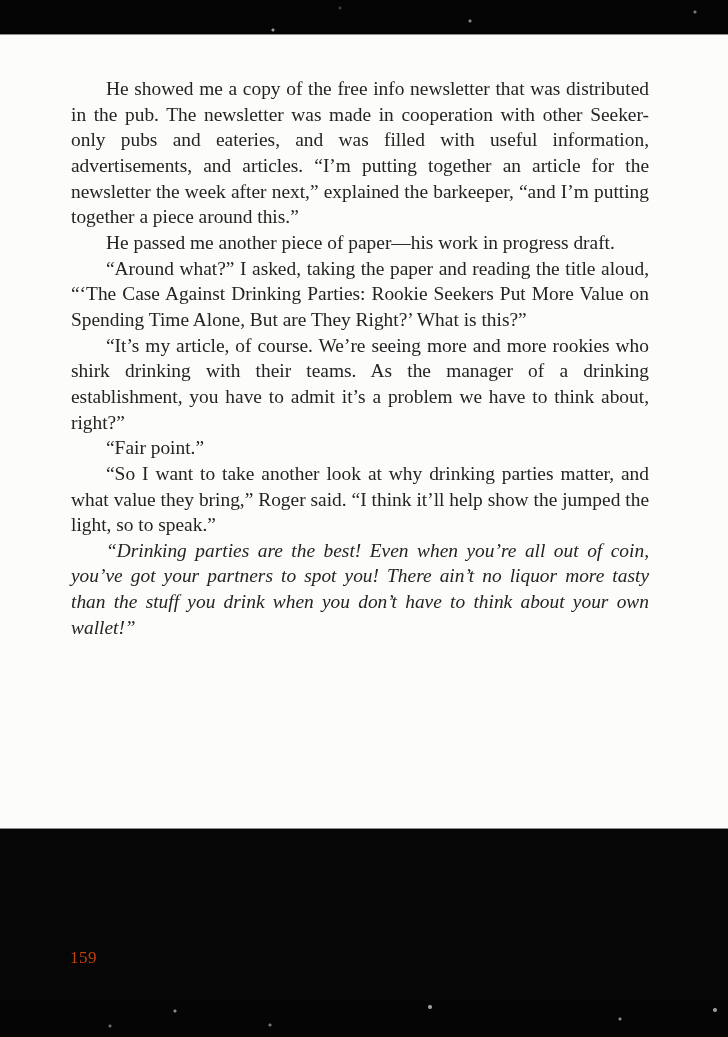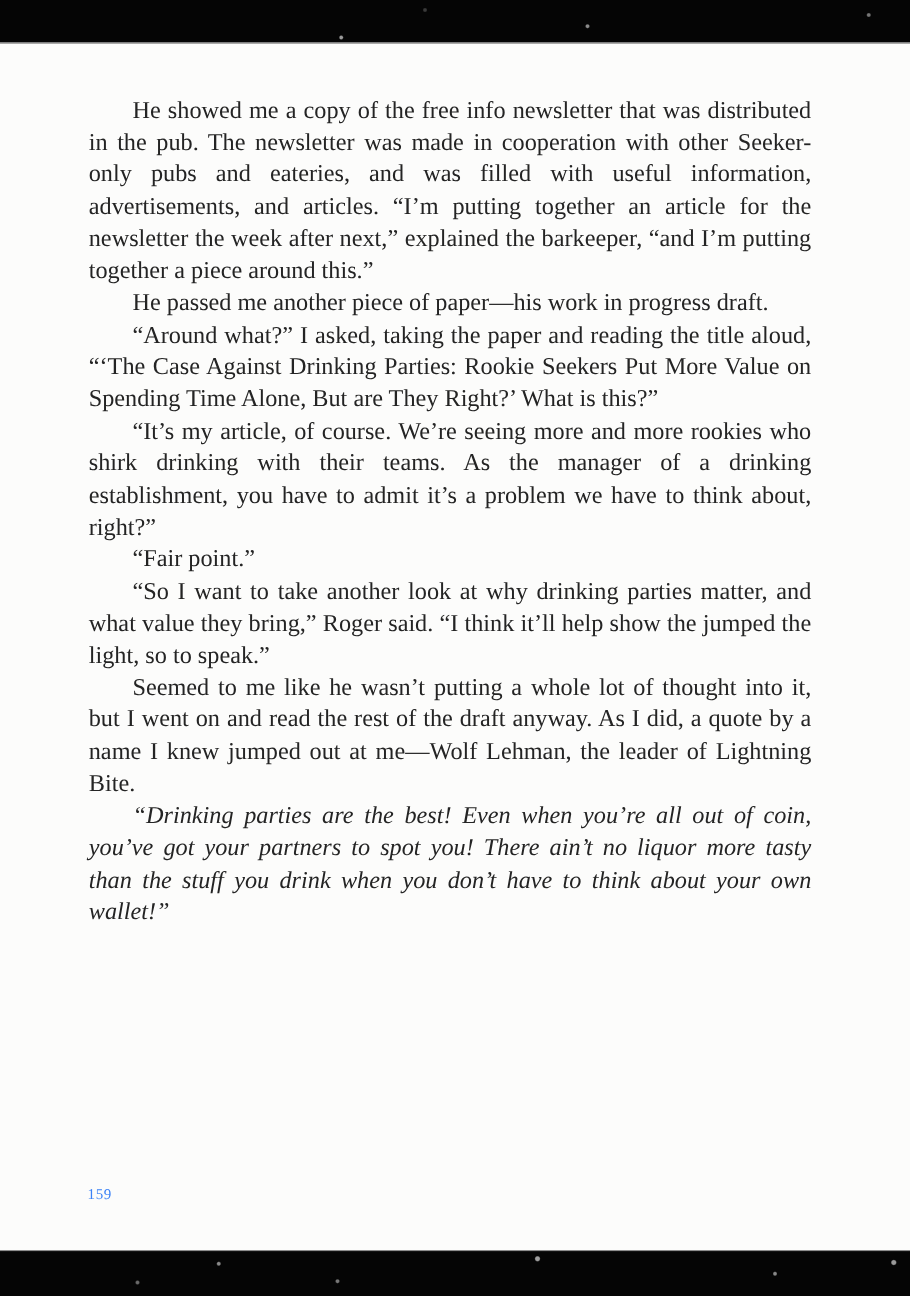--- a/index.html
+++ b/index.html
@@ -29,58 +29,57 @@
       radial-gradient(circle at 175px 10px, #8a8a8a 0 1px, transparent 2px),
       radial-gradient(circle at 430px 6px,  #9e9e9e 0 1.5px, transparent 2.5px),
       radial-gradient(circle at 270px 24px, #777 0 1px, transparent 2px),
       radial-gradient(circle at 620px 18px, #888 0 1px, transparent 2px),
       radial-gradient(circle at 110px 25px, #6a6a6a 0 1px, transparent 2px),
       radial-gradient(circle at 715px 9px,  #9a9a9a 0 1.5px, transparent 2.5px);
   }
   .page {
     position: absolute;
     top: 34px; left: 0;
-    width: 728px; height: 967px;
+    width: 728px; height: 795px;
     background: #fcfcfb;
     box-shadow: inset 0 1px 0 #8d8d8d, inset 0 -1px 0 #8d8d8d;
     text-decoration: underline;
   }
   .text-block {
     position: absolute;
     top: 42px; left: 71px;
     width: 578px;
     font-size: 19.4px;
     line-height: 25.65px;
     color: #242424;
     text-align: justify;
   }
   .para { margin: 0; text-indent: 35px; }
   .para.italic { font-style: italic; }
   .page-number {
     position: absolute;
     left: 70px; top: 914px;
-    font-size: 12px;
-    color: #3b82f6;
+    font-size: 17px;
+    color: #c2410c;
     letter-spacing: 0.5px;
   }
 </style>
 </head>
 <body>
 
 <div class="scan">
   <div class="bar bar-top"></div>
 
   <div class="page">
     <div class="text-block">
       <p class="para">He showed me a copy of the free info newsletter that was distributed in the pub. The newsletter was made in cooperation with other Seeker-only pubs and eateries, and was filled with useful information, advertisements, and articles. “I’m putting together an article for the newsletter the week after next,” explained the barkeeper, “and I’m putting together a piece around this.”</p>
       <p class="para">He passed me another piece of paper—his work in progress draft.</p>
       <p class="para">“Around what?” I asked, taking the paper and reading the title aloud, “‘The Case Against Drinking Parties: Rookie Seekers Put More Value on Spending Time Alone, But are They Right?’ What is this?”</p>
       <p class="para">“It’s my article, of course. We’re seeing more and more rookies who shirk drinking with their teams. As the manager of a drinking establishment, you have to admit it’s a problem we have to think about, right?”</p>
       <p class="para">“Fair point.”</p>
       <p class="para">“So I want to take another look at why drinking parties matter, and what value they bring,” Roger said. “I think it’ll help show the jumped the light, so to speak.”</p>
-      <p class="para">Seemed to me like he wasn’t putting a whole lot of thought into it, but I went on and read the rest of the draft anyway. As I did, a quote by a name I knew jumped out at me—Wolf Lehman, the leader of Lightning Bite.</p>
       <p class="para italic">“Drinking parties are the best! Even when you’re all out of coin, you’ve got your partners to spot you! There ain’t no liquor more tasty than the stuff you drink when you don’t have to think about your own wallet!”</p>
     </div>
     <div class="page-number">159</div>
   </div>
 
   <div class="bar bar-bottom"></div>
 </div>
 
 </body></html>

